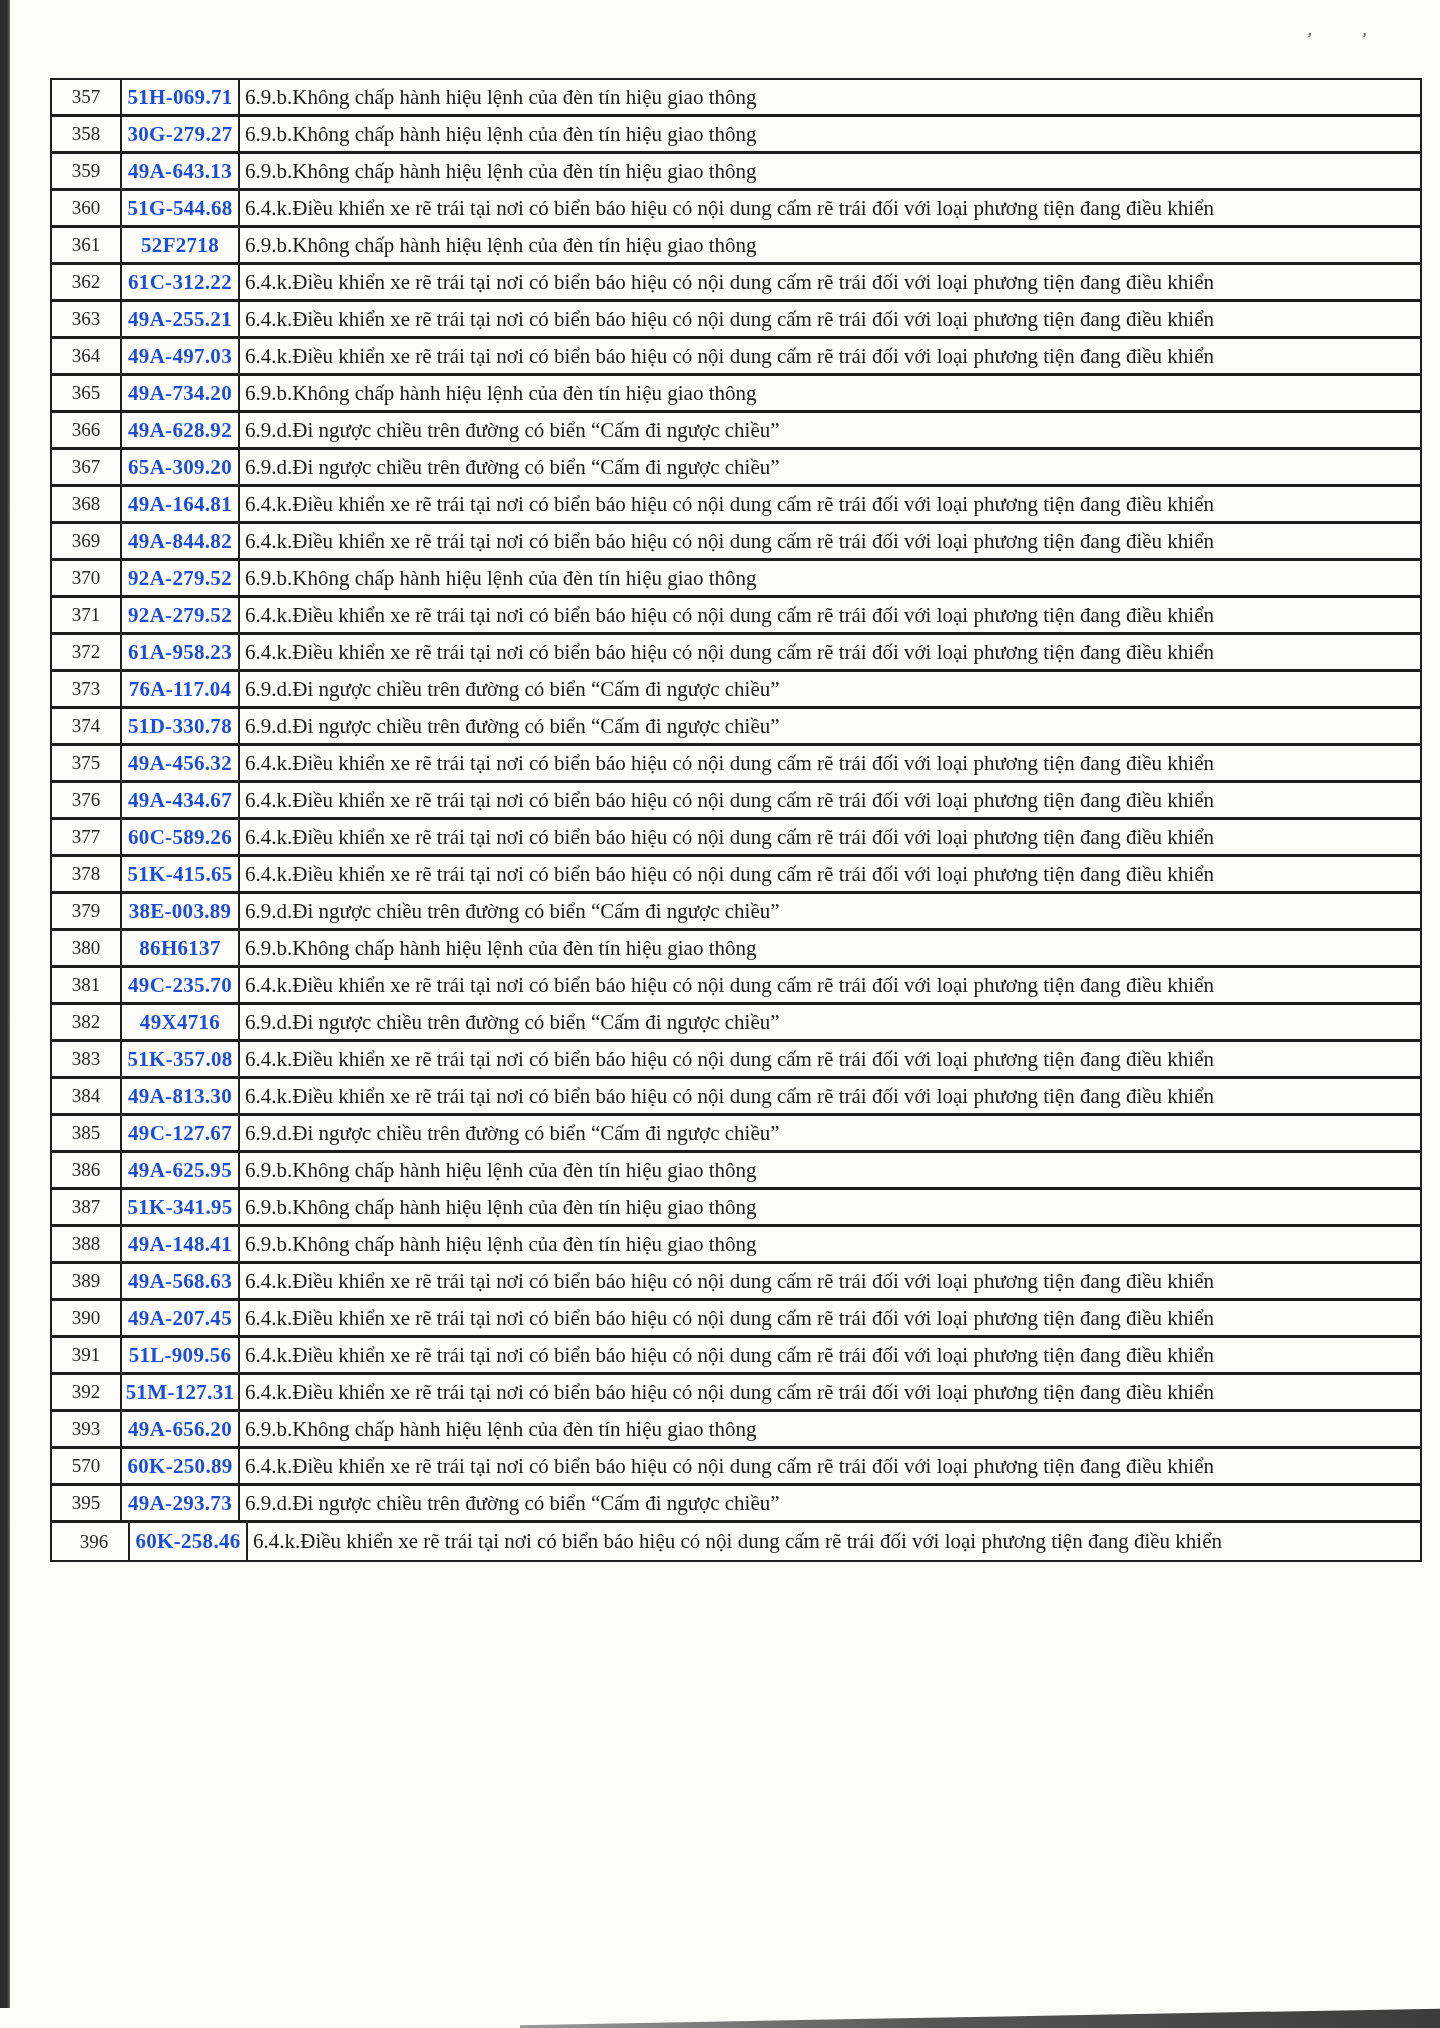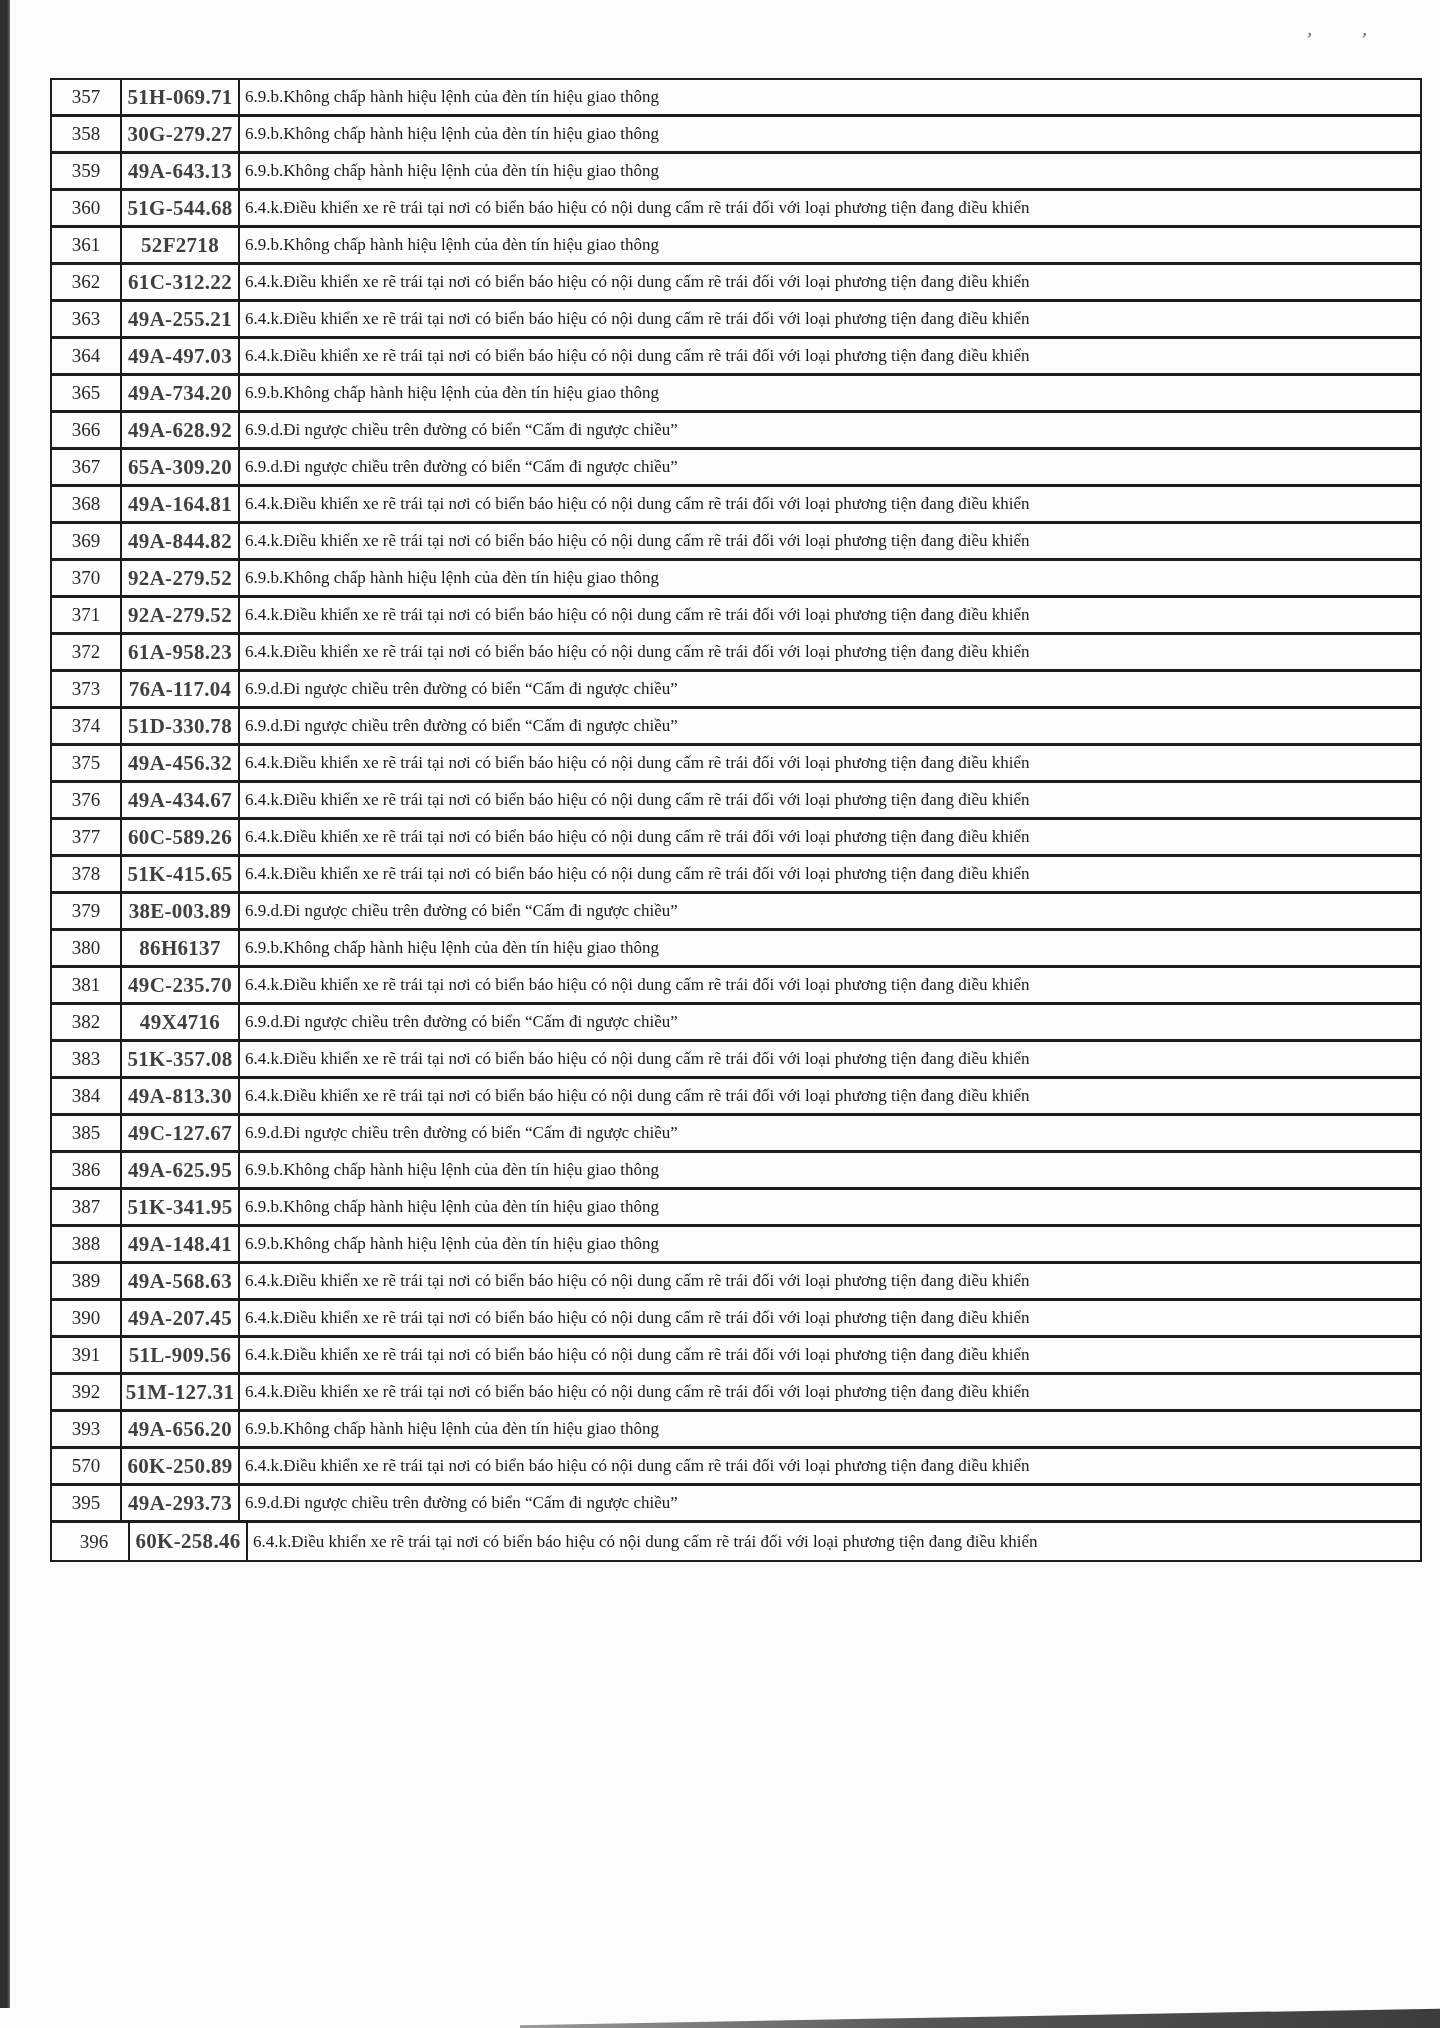--- a/index.html
+++ b/index.html
@@ -32,22 +32,22 @@
   }
   .vrow{
     display:grid;grid-template-columns:70px 118px 1fr;
     height:37px;box-sizing:border-box;
     border-bottom:3px solid #1d1d1d;
   }
   .vrow:last-child{border-bottom:none;padding-left:8px;}
   .cell{display:flex;align-items:center;box-sizing:border-box;overflow:hidden;white-space:nowrap;}
   .cell.no{justify-content:center;border-right:2px solid #1d1d1d;font-size:19px;color:#262626;}
   .cell.plate{justify-content:center;border-right:2.5px solid #1d1d1d;
-    font-weight:bold;font-size:21px;letter-spacing:.3px;color:#404040;}
-  .cell.desc{padding-left:5px;padding-right:2px;font-size:17px;color:#1a1a1a;border-radius:19px;}
+    font-weight:bold;font-size:21px;letter-spacing:.3px;color:#1d4ed8;}
+  .cell.desc{padding-left:5px;padding-right:2px;font-size:21px;color:#1a1a1a;border-radius:19px;}
 </style>
 </head>
 <body>
 
 <div>
 
   <div class="left-scan-bar"></div>
 
   <div class="top-marks">
     <span>’</span>

